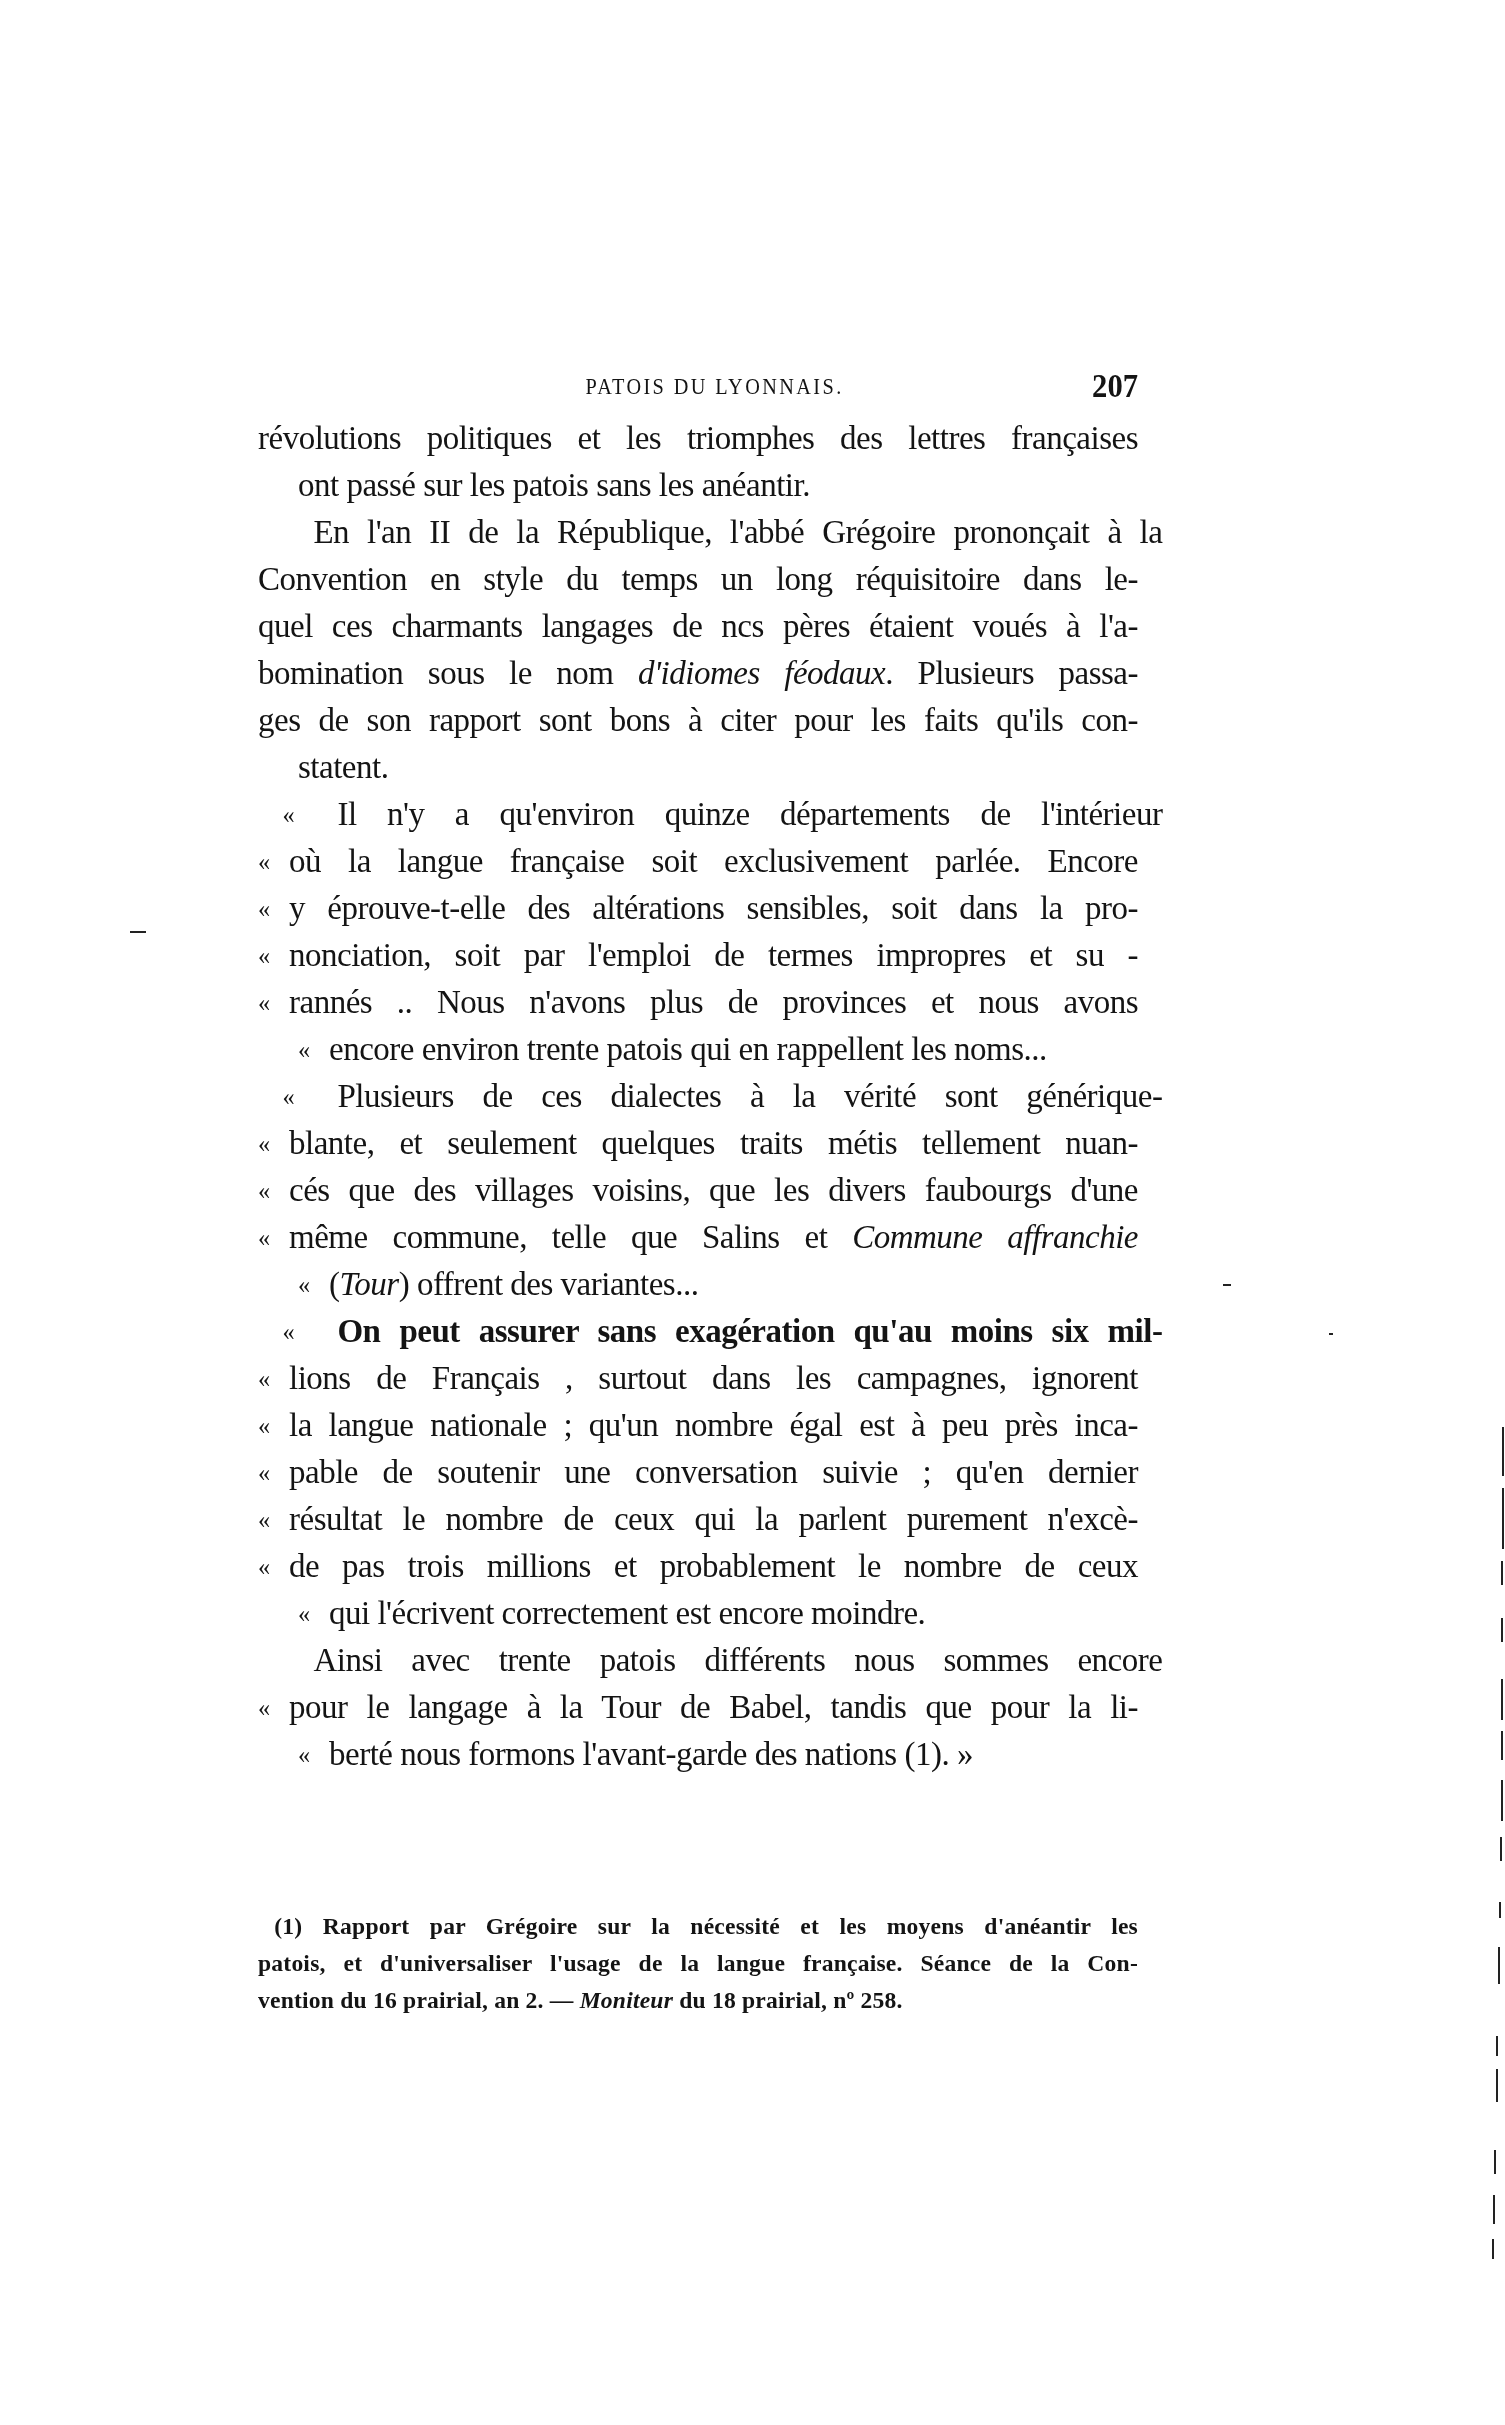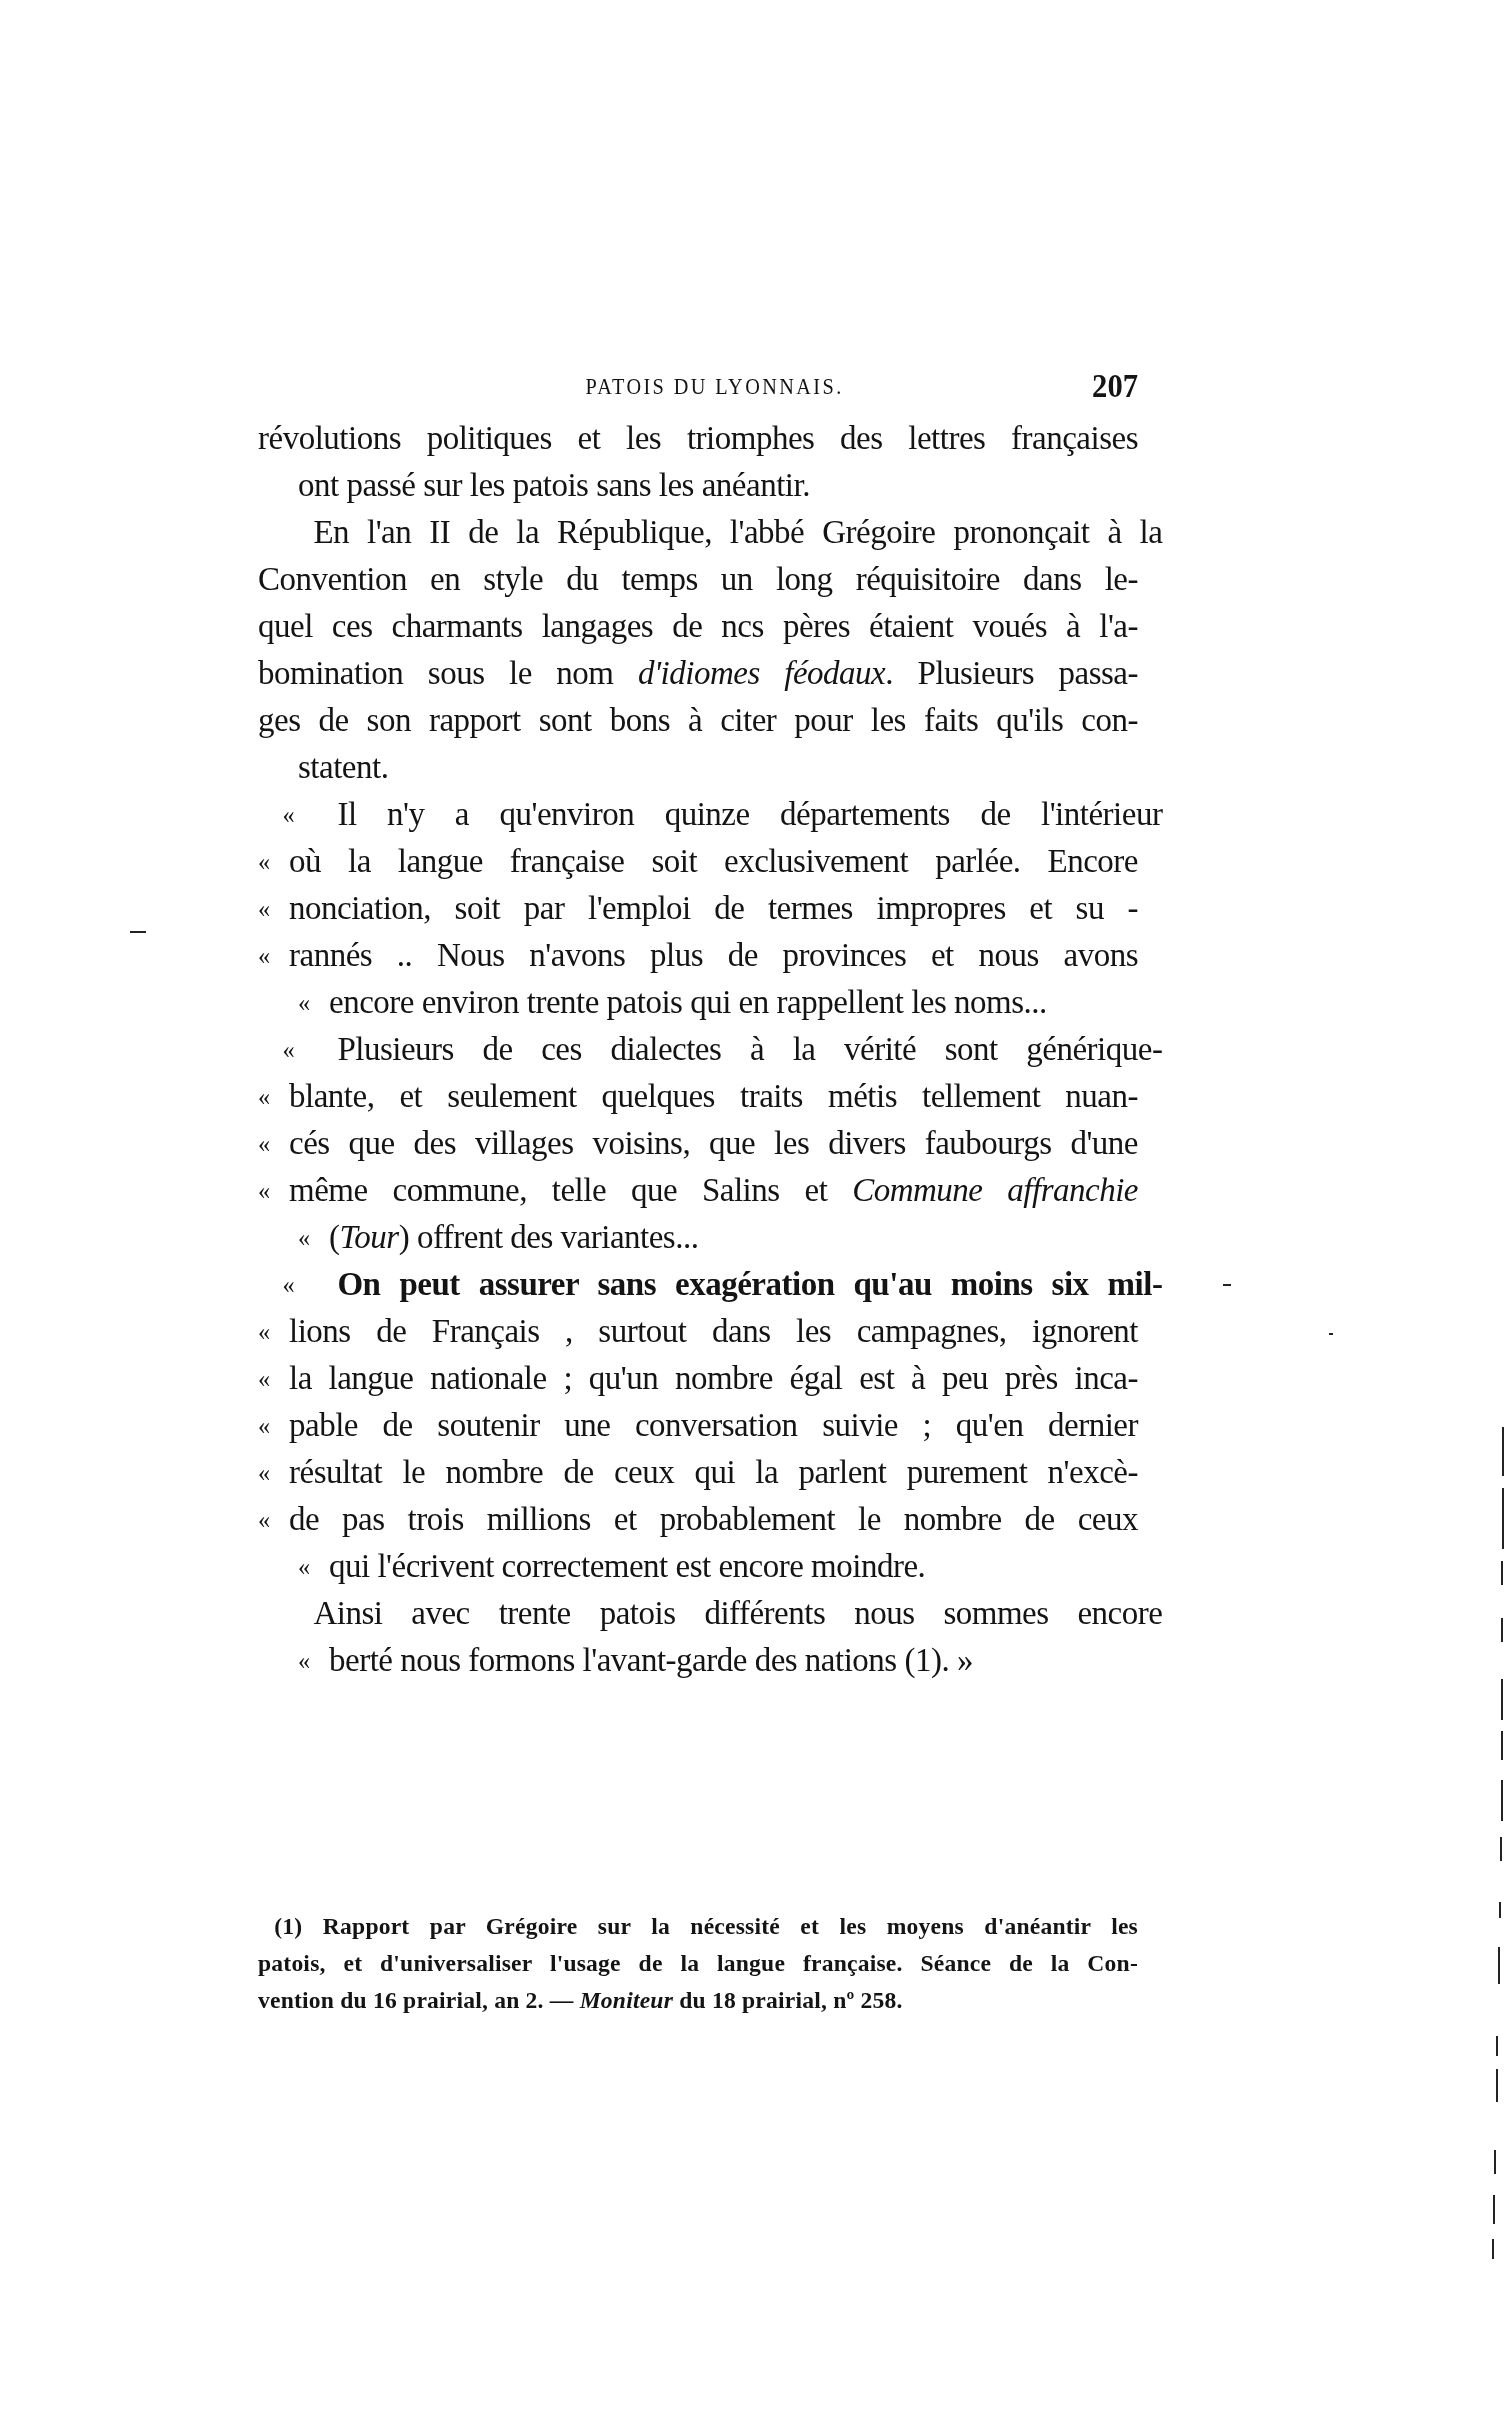--- a/index.html
+++ b/index.html
@@ -118,36 +118,38 @@
       <div class="line"><span class="q" style="width: 0px;"></span><span class="t" style="width: 100%;"><span>révolutions politiques et les triomphes des lettres françaises</span></span></div>
       <div class="line last"><span class="q" style="width: 0px;"></span><span class="t" style="width: 100%;"><span>ont passé sur les patois sans les anéantir.</span></span></div>
       <div class="line"><span class="q" style="padding-left: 24.4px; width: 31px;"></span><span class="t" style="width: calc(100% - 31px); font-family: Liberation Serif, serif;"><span>En l'an II de la République, l'abbé Grégoire prononçait à la</span></span></div>
       <div class="line"><span class="q" style="width: 0px;"></span><span class="t" style="width: 100%;"><span>Convention en style du temps un long réquisitoire dans le-</span></span></div>
       <div class="line"><span class="q" style="width: 0px;"></span><span class="t" style="width: 100%;"><span>quel ces charmants langages de ncs pères étaient voués à l'a-</span></span></div>
       <div class="line"><span class="q" style="width: 0px;"></span><span class="t" style="width: 100%;"><span>bomination sous le nom </span><em>d'idiomes féodaux</em><span>. Plusieurs passa-</span></span></div>
       <div class="line"><span class="q" style="width: 0px;"></span><span class="t" style="width: 100%;"><span>ges de son rapport sont bons à citer pour les faits qu'ils con-</span></span></div>
       <div class="line last"><span class="q" style="width: 0px;"></span><span class="t" style="width: 100%;"><span>statent.</span></span></div>
       <div class="line"><span class="q" style="padding-left: 24.4px; width: 55px;">«</span><span class="t" style="width: calc(100% - 55px);"><span>Il n'y a qu'environ quinze départements de l'intérieur</span></span></div>
       <div class="line"><span class="q">«</span><span class="t"><span>où la langue française soit exclusivement parlée. Encore</span></span></div>
+      <div class="line"><span class="q">«</span><span class="t"><span>y éprouve-t-elle des altérations sensibles, soit dans la pro-</span></span></div>
       <div class="line"><span class="q">«</span><span class="t"><span>nonciation, soit par l'emploi de termes impropres et su -</span></span></div>
       <div class="line"><span class="q">«</span><span class="t"><span>rannés .. Nous n'avons plus de provinces et nous avons</span></span></div>
       <div class="line last"><span class="q">«</span><span class="t"><span>encore environ trente patois qui en rappellent les noms...</span></span></div>
       <div class="line"><span class="q" style="padding-left: 24.4px; width: 55px;">«</span><span class="t" style="width: calc(100% - 55px);"><span>Plusieurs de ces dialectes à la vérité sont générique-</span></span></div>
       <div class="line"><span class="q">«</span><span class="t"><span>blante, et seulement quelques traits métis tellement nuan-</span></span></div>
       <div class="line"><span class="q">«</span><span class="t"><span>cés que des villages voisins, que les divers faubourgs d'une</span></span></div>
       <div class="line"><span class="q">«</span><span class="t"><span>même commune, telle que Salins et </span><em>Commune affranchie</em></span></div>
       <div class="line last"><span class="q">«</span><span class="t"><span>(</span><em>Tour</em><span>) offrent des variantes...</span></span></div>
       <div class="line"><span class="q" style="padding-left: 24.4px; width: 55px;">«</span><span class="t" style="width: calc(100% - 55px); font-weight: bold;"><span>On peut assurer sans exagération qu'au moins six mil-</span></span></div>
       <div class="line"><span class="q">«</span><span class="t"><span>lions de Français , surtout dans les campagnes, ignorent</span></span></div>
       <div class="line"><span class="q">«</span><span class="t"><span>la langue nationale ; qu'un nombre égal est à peu près inca-</span></span></div>
       <div class="line"><span class="q">«</span><span class="t"><span>pable de soutenir une conversation suivie ; qu'en dernier</span></span></div>
       <div class="line"><span class="q">«</span><span class="t"><span>résultat le nombre de ceux qui la parlent purement n'excè-</span></span></div>
       <div class="line"><span class="q">«</span><span class="t"><span>de pas trois millions et probablement le nombre de ceux</span></span></div>
       <div class="line last"><span class="q">«</span><span class="t"><span>qui l'écrivent correctement est encore moindre.</span></span></div>
       <div class="line"><span class="q" style="padding-left: 24.4px; width: 31px;"></span><span class="t" style="width: calc(100% - 31px);"><span>Ainsi avec trente patois différents nous sommes encore</span></span></div>
+      <div class="line"><span class="q">«</span><span class="t"><span>pour le langage à la Tour de Babel, tandis que pour la li-</span></span></div>
       <div class="line last"><span class="q">«</span><span class="t"><span>berté nous formons l'avant-garde des nations (1). »</span></span></div>
     </div>
 
   <div class="footnotes" id="footnotes">
       <div class="fn-line first"><span>(1) Rapport par Grégoire sur la nécessité et les moyens d'anéantir les</span></div>
       <div class="fn-line"><span>patois, et d'universaliser l'usage de la langue française. Séance de la Con-</span></div>
       <div class="fn-line last"><span>vention du 16 prairial, an 2. — </span><em>Moniteur</em><span> du 18 prairial, nº 258.</span></div>
     </div>
 
   <div class="artifact" style="left:1502px;top:1427px;width:2.4px;height:49px;"></div>

